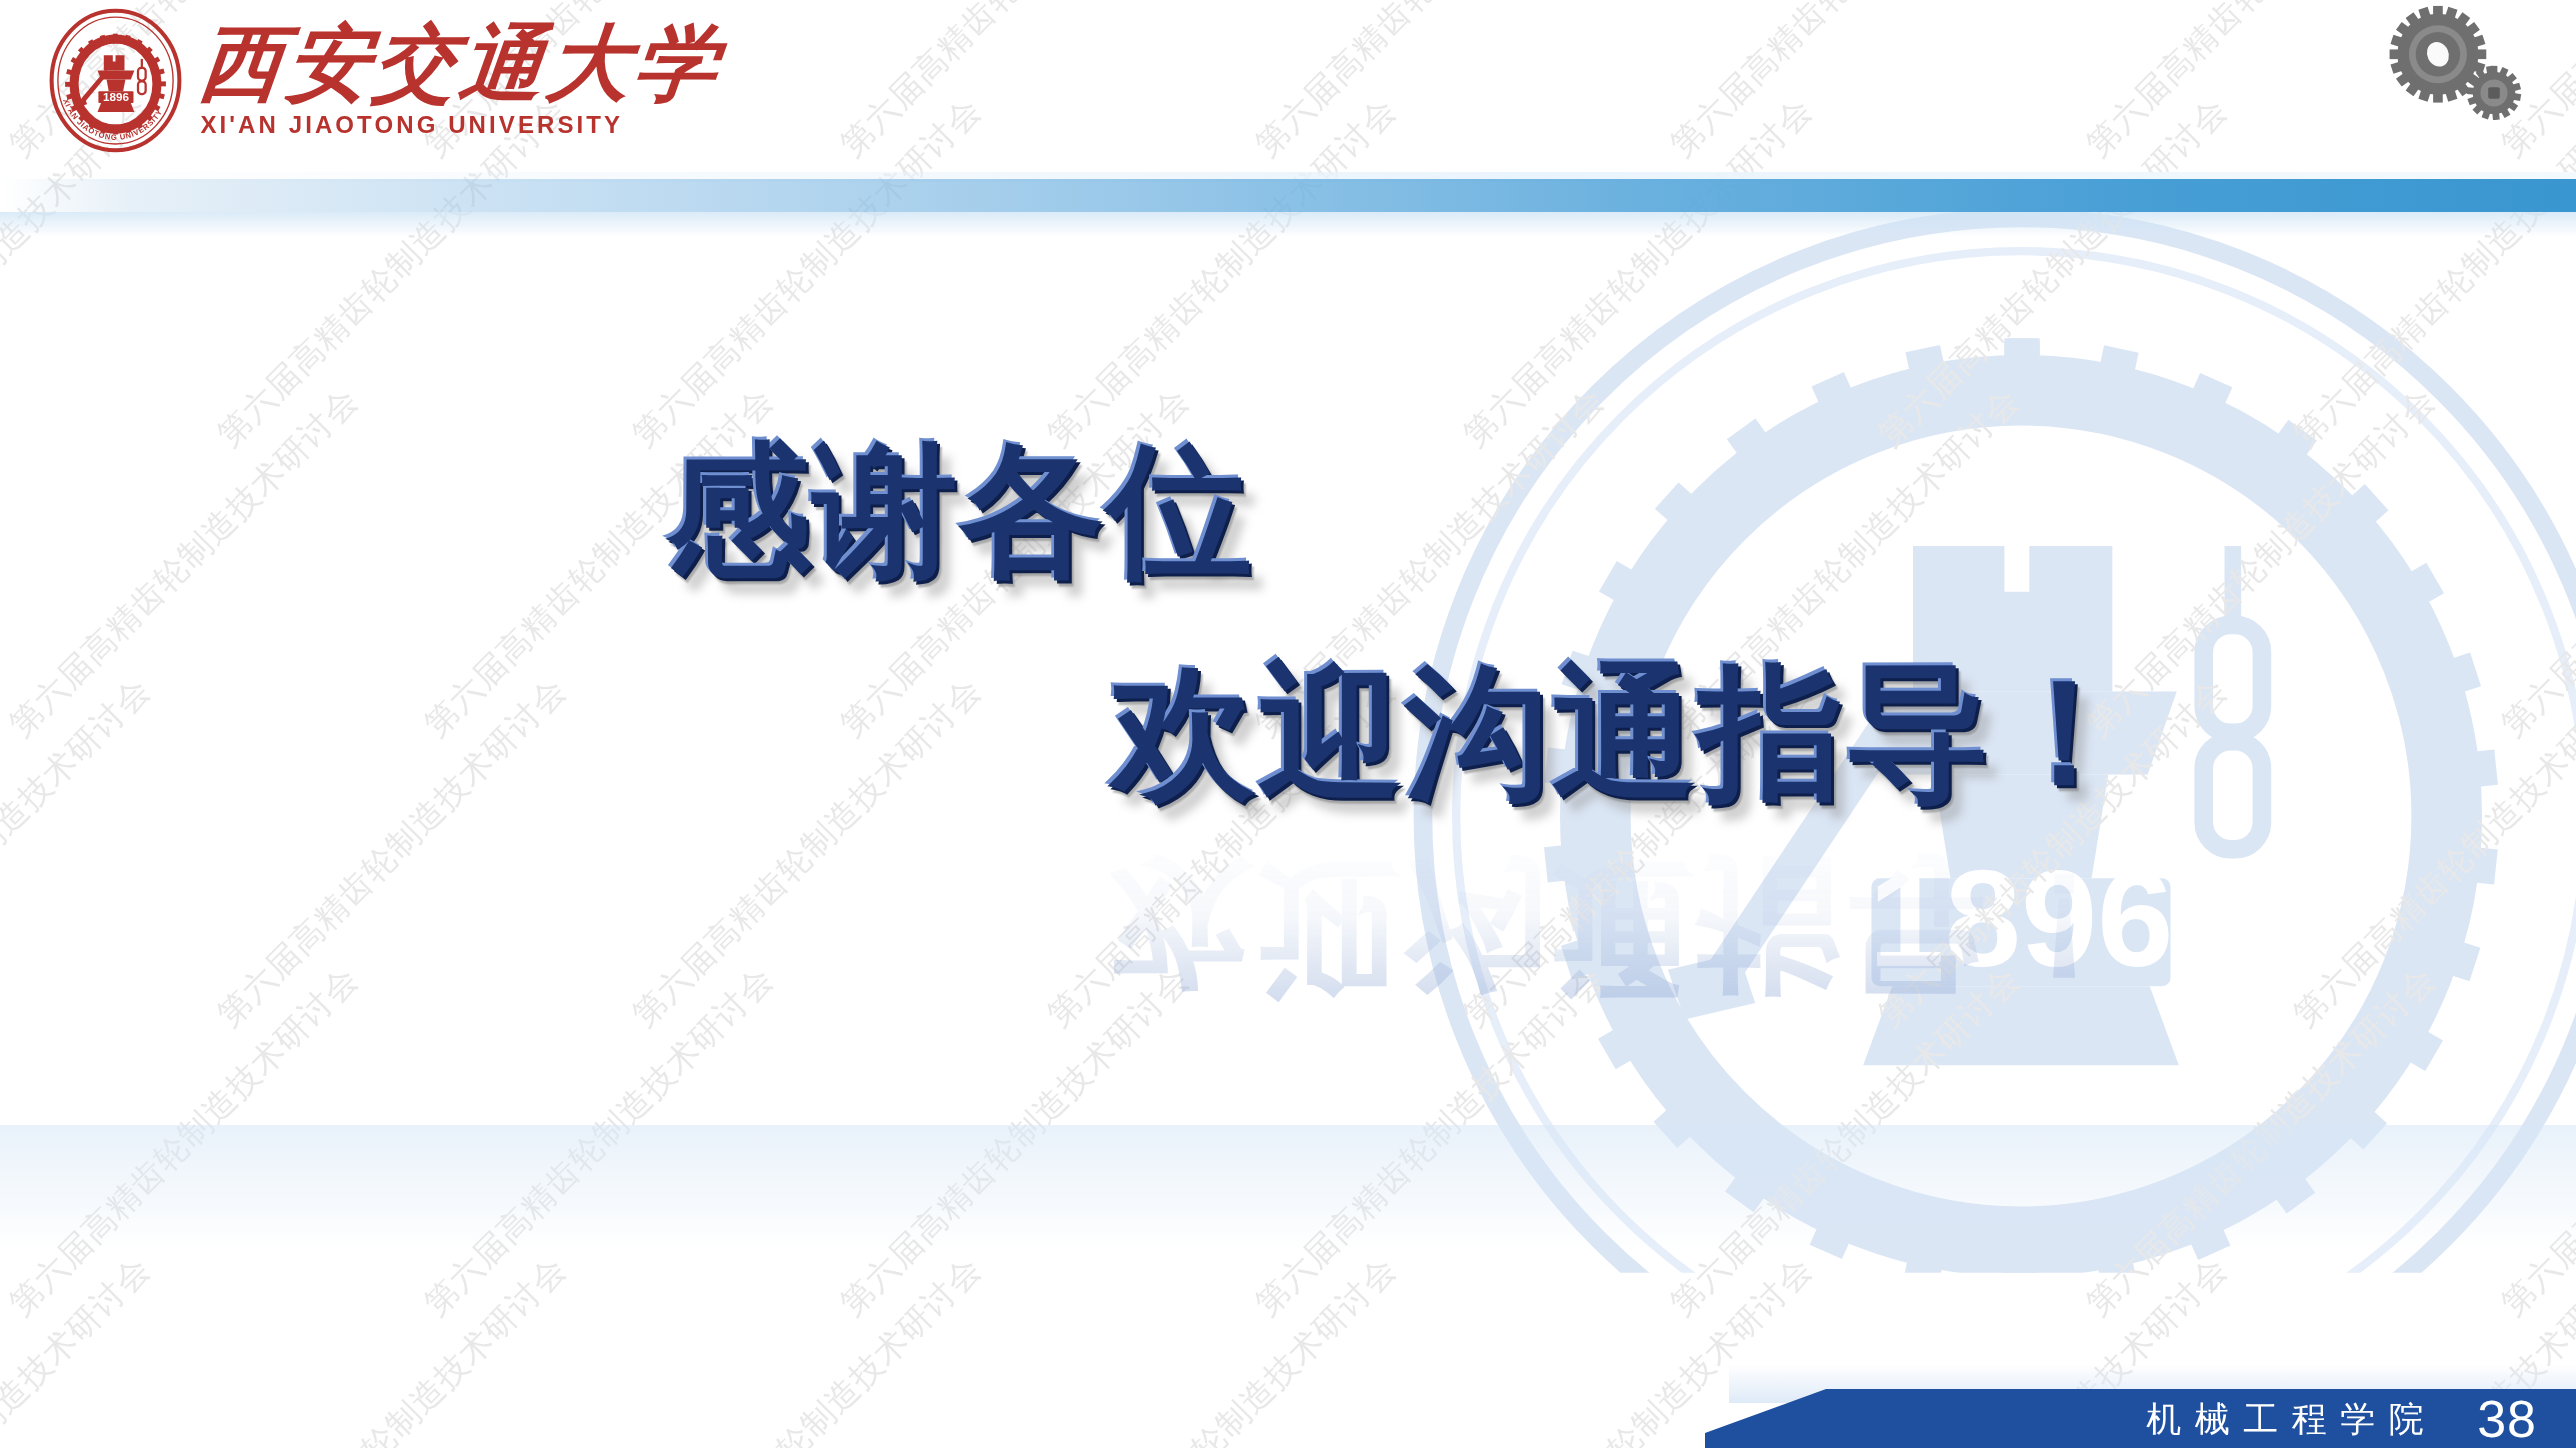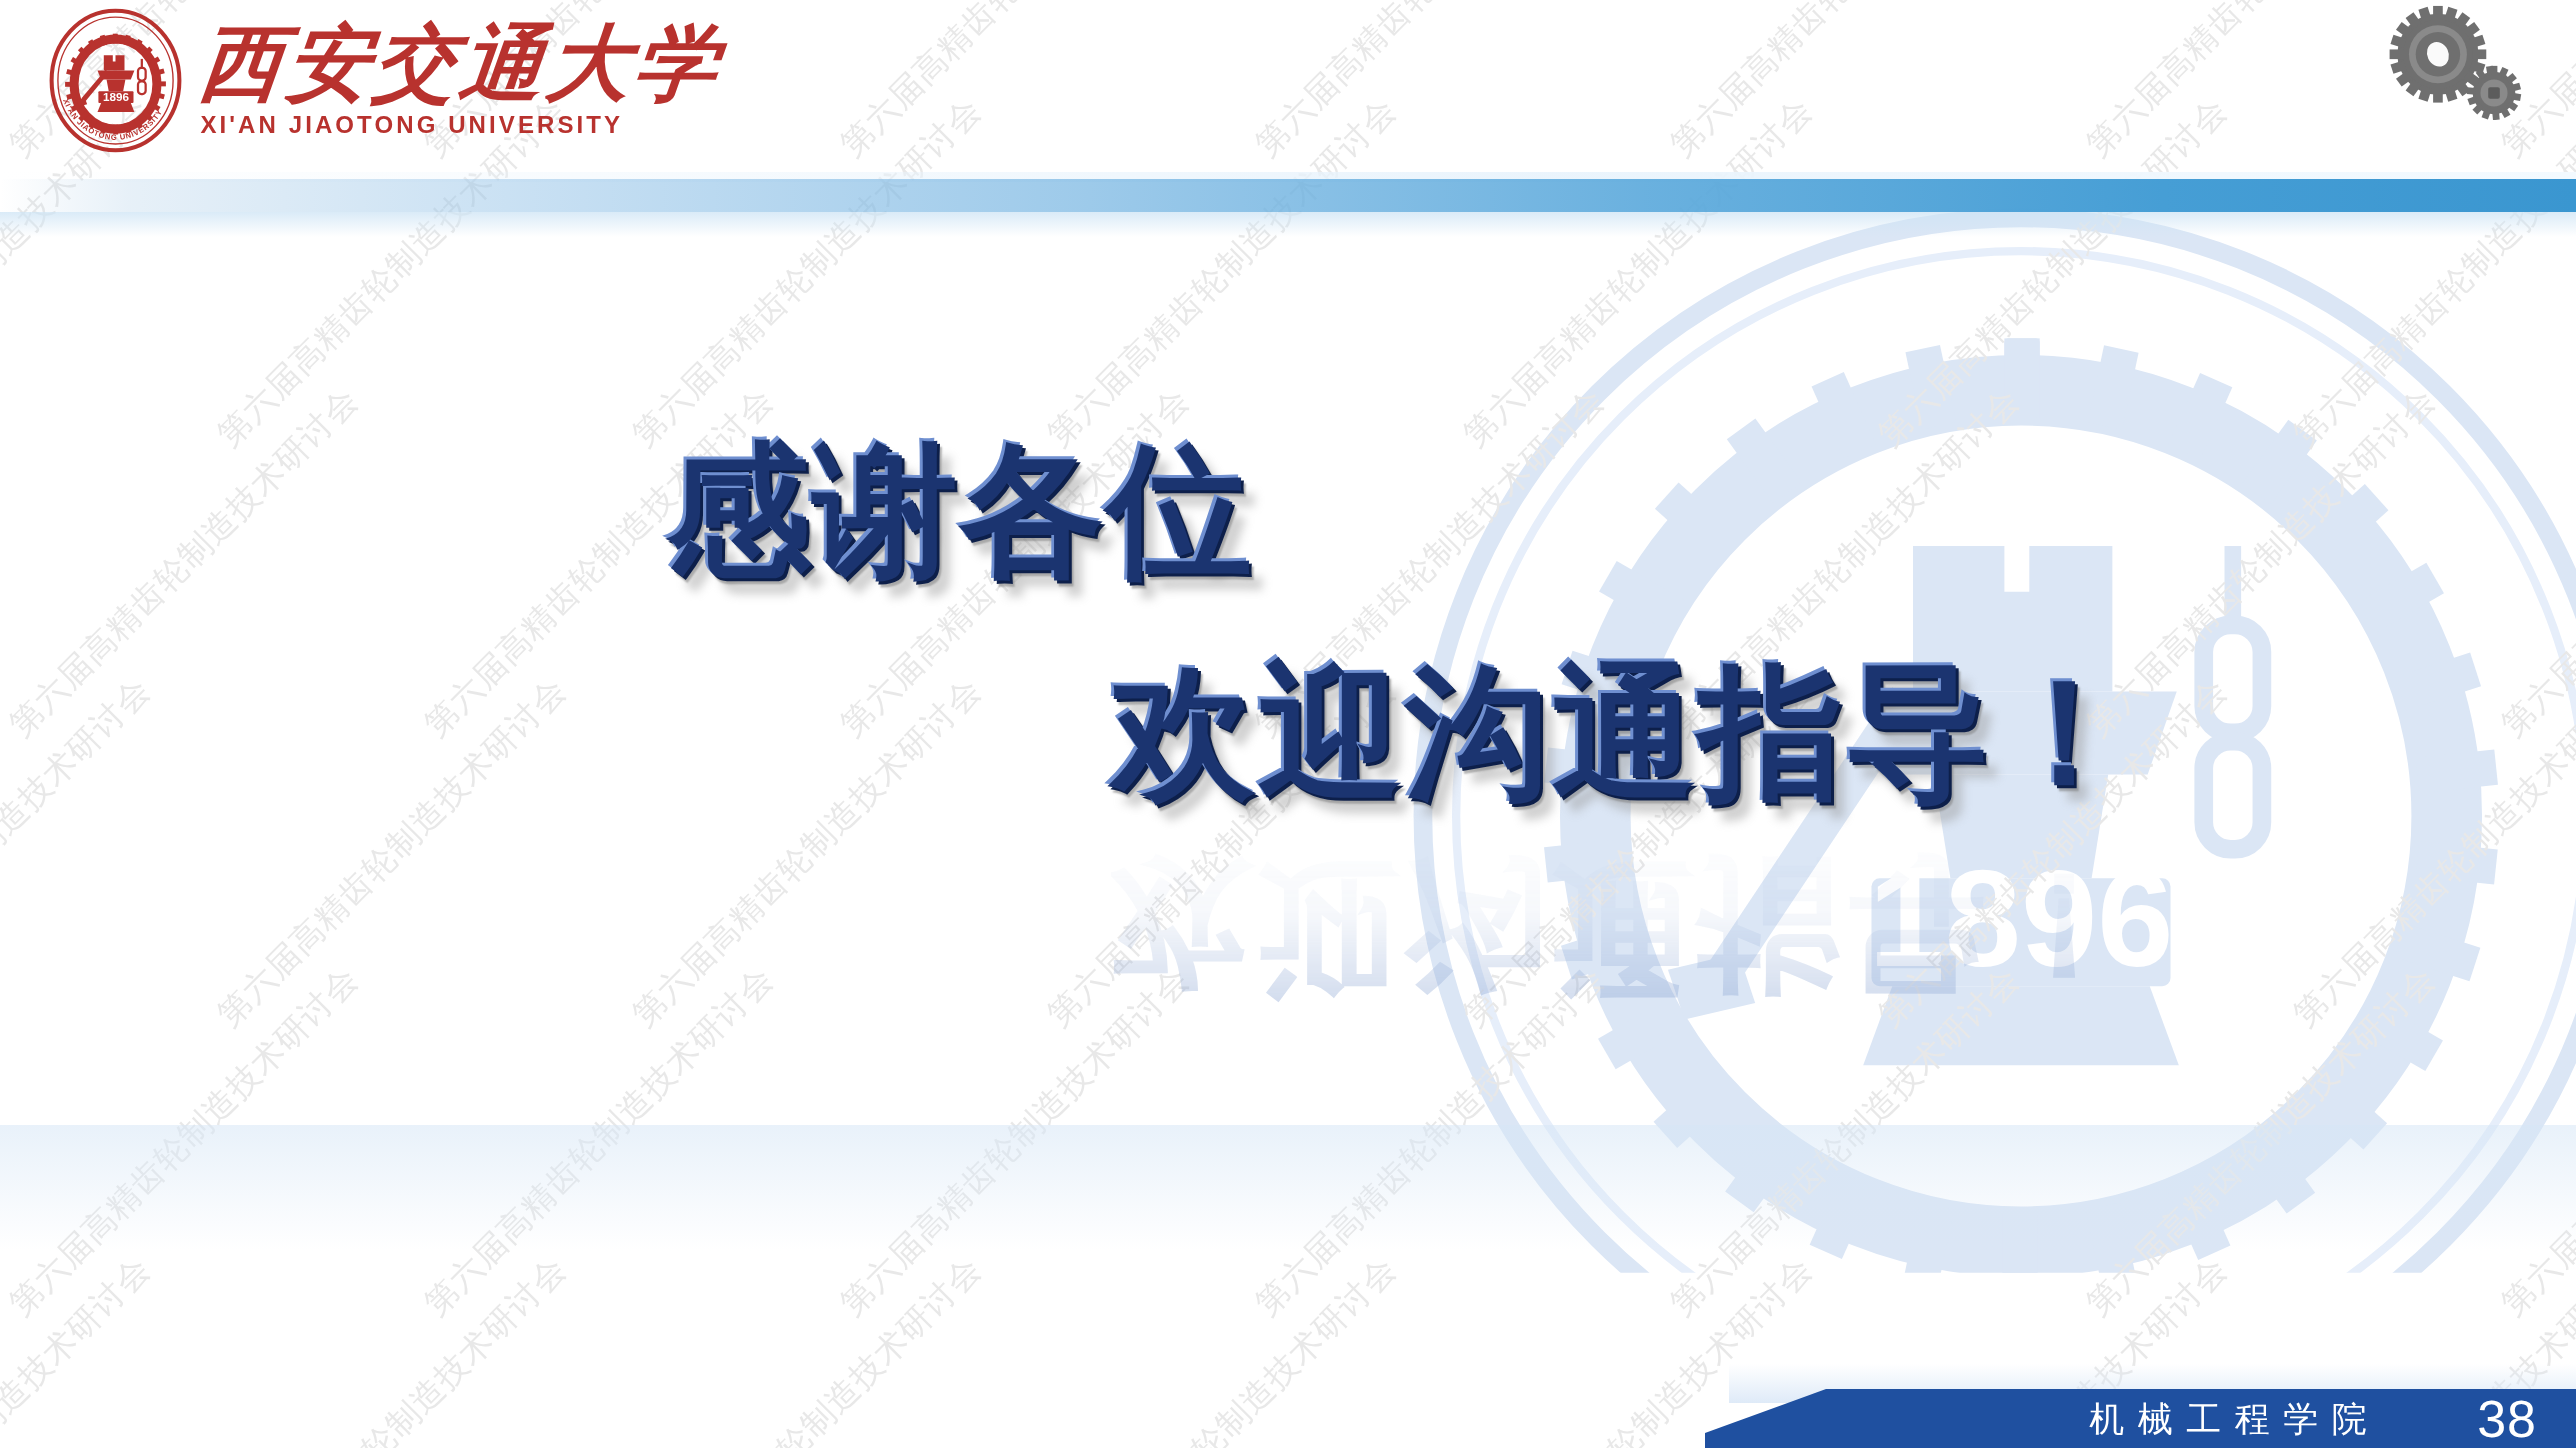--- a/index.html
+++ b/index.html
@@ -135,21 +135,21 @@
     pointer-events:none;
   }
 
   
   .footer {
     position:absolute; left:1705px; bottom:0;
     width:871px; height:60px;
     background:#1f50a0;
     clip-path:polygon(121px 0, 100% 0, 100% 100%, 0 100%, 0 44px);
     display:flex; align-items:center; justify-content:flex-end;
-    padding-right:39px; gap:97px;
+    padding-right:39px; gap:40px;
   }
   .footer-dept {
     color:#ffffff;
     font-family:"DejaVu Sans", sans-serif;
     font-size:35px;
     font-weight:400;
     letter-spacing:13.5px;
   }
   .footer-page {
     color:#ffffff;

